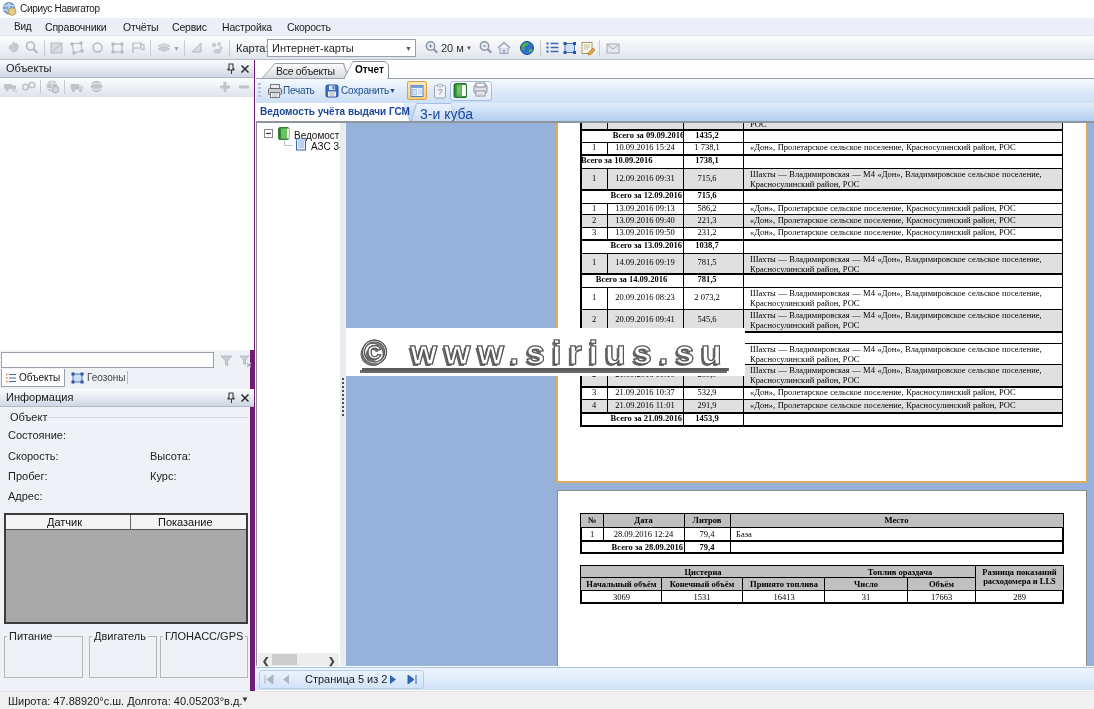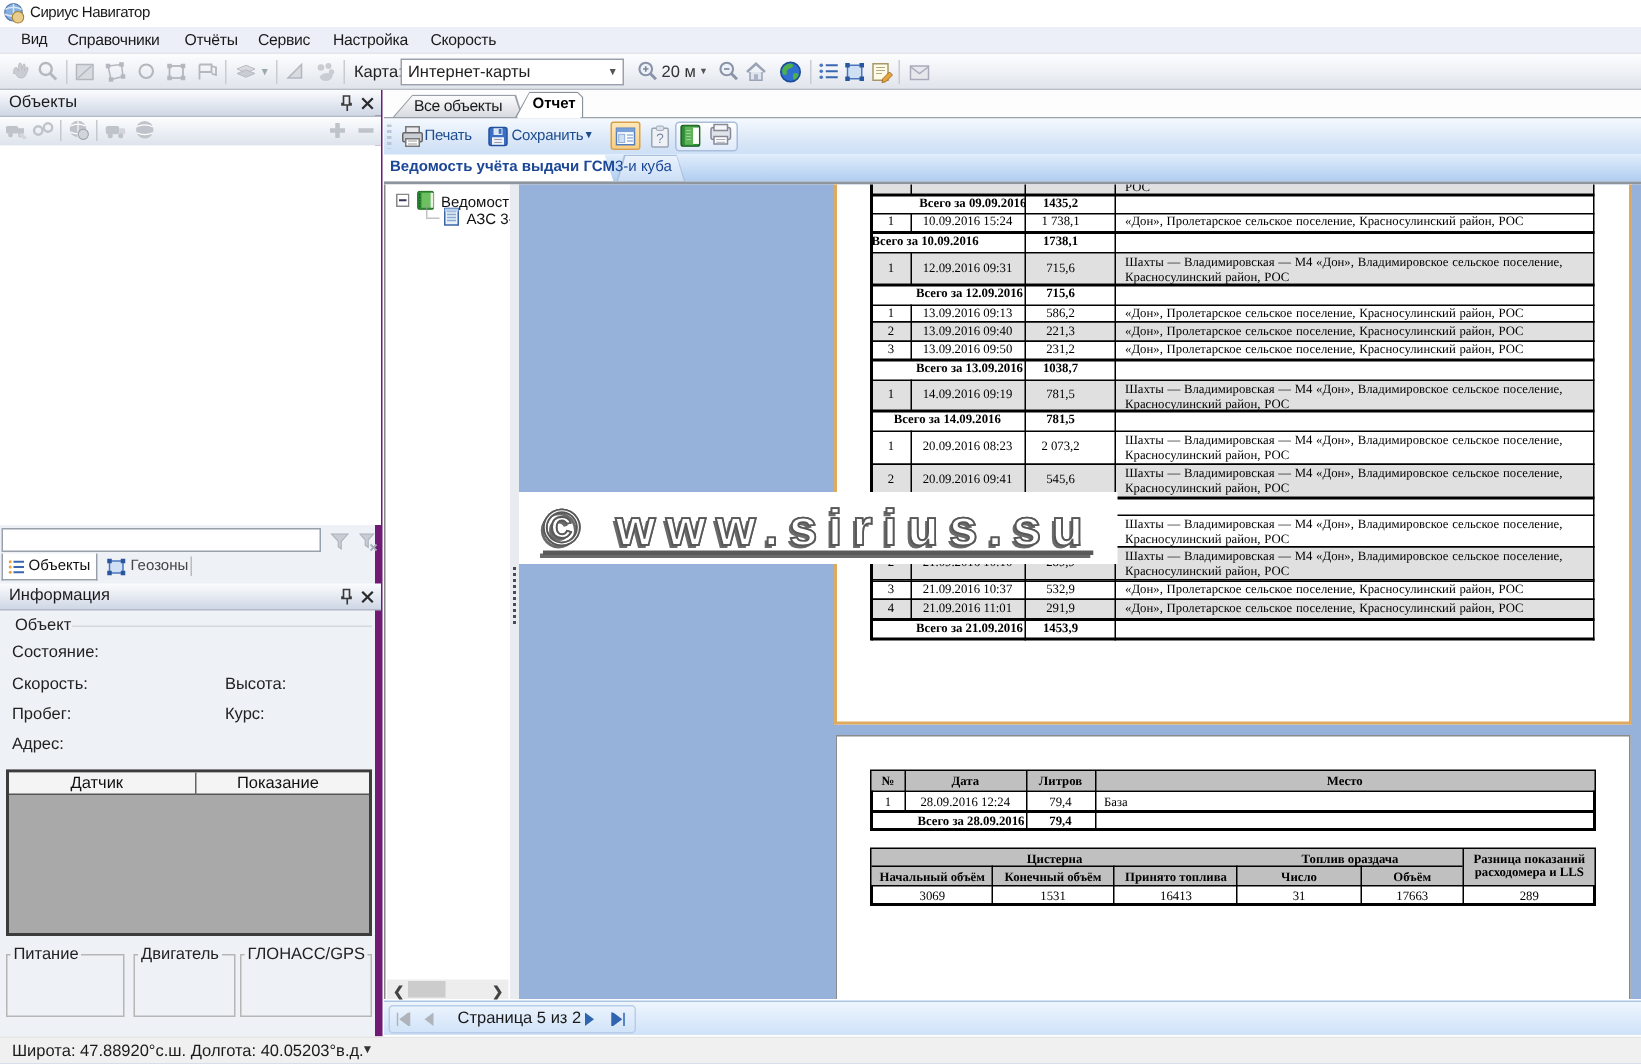--- a/index.html
+++ b/index.html
@@ -298,21 +298,21 @@
         <rect x="4" y="1" width="9" height="4" fill="#f4f6f8" stroke="#889"></rect>
         <rect x="4" y="9" width="9" height="5" fill="#fff" stroke="#889"></rect>
         <path d="M5.5 11 h6 M5.5 12.8 h6" stroke="#aab" stroke-width=".7"></path>
       </svg>
 </div>
 <div class="a" style="left:0;top:43px;width:838px;height:18px;background:linear-gradient(#e0edfb,#b0cdf0)">
 <div class="a" style="left:0;top:0;width:153px;height:18px;background:#fff;clip-path:polygon(0 0,147px 0,153px 100%,0 100%)"></div>
 <span class="a" style="left:4px;top:3px;font-weight:bold;color:#1b4796;font-size:10px">Ведомость учёта выдачи ГСМ</span>
 <div class="a" style="left:155px;top:0;width:46px;height:18px;background:#a8c0dd;clip-path:polygon(5px 0,40px 0,46px 100%,0 100%)"></div>
 <div class="a" style="left:156px;top:1px;width:44px;height:17px;background:linear-gradient(#eaf2fc,#cbdef5);clip-path:polygon(5px 0,39px 0,44px 100%,0 100%)"></div>
-<span class="a" style="left:154px;top:3px;color:#1b4796;font-size:10px">3-и куба</span>
+<span class="a" style="left:164px;top:3px;color:#1b4796;font-size:14px">3-и куба</span>
 </div>
 <div class="a" style="left:0;top:61px;width:838px;height:2px;background:#8f959d"></div>
 <div class="a" style="left:0;top:63px;width:84px;height:543px;background:#fff;border-left:1px solid #888">
 <svg class="a" style="left:7px;top:6px" width="9" height="9" viewBox="0 0 9 9">
         <rect x="0.5" y="0.5" width="8" height="8" fill="#fff" stroke="#888"></rect>
         <path d="M2 4.5 h5" stroke="#335" stroke-width="1.2"></path>
       </svg>
 <svg class="a" style="left:20px;top:4px" width="13" height="13" viewBox="0 0 13 13">
         <rect x="1.5" y="0.5" width="10.5" height="12" rx="1.5" fill="#2f8f3a" stroke="#1e6a1e" stroke-width=".8"></rect>
         <rect x="4" y="1.5" width="6" height="10" fill="#6cc060"></rect>

